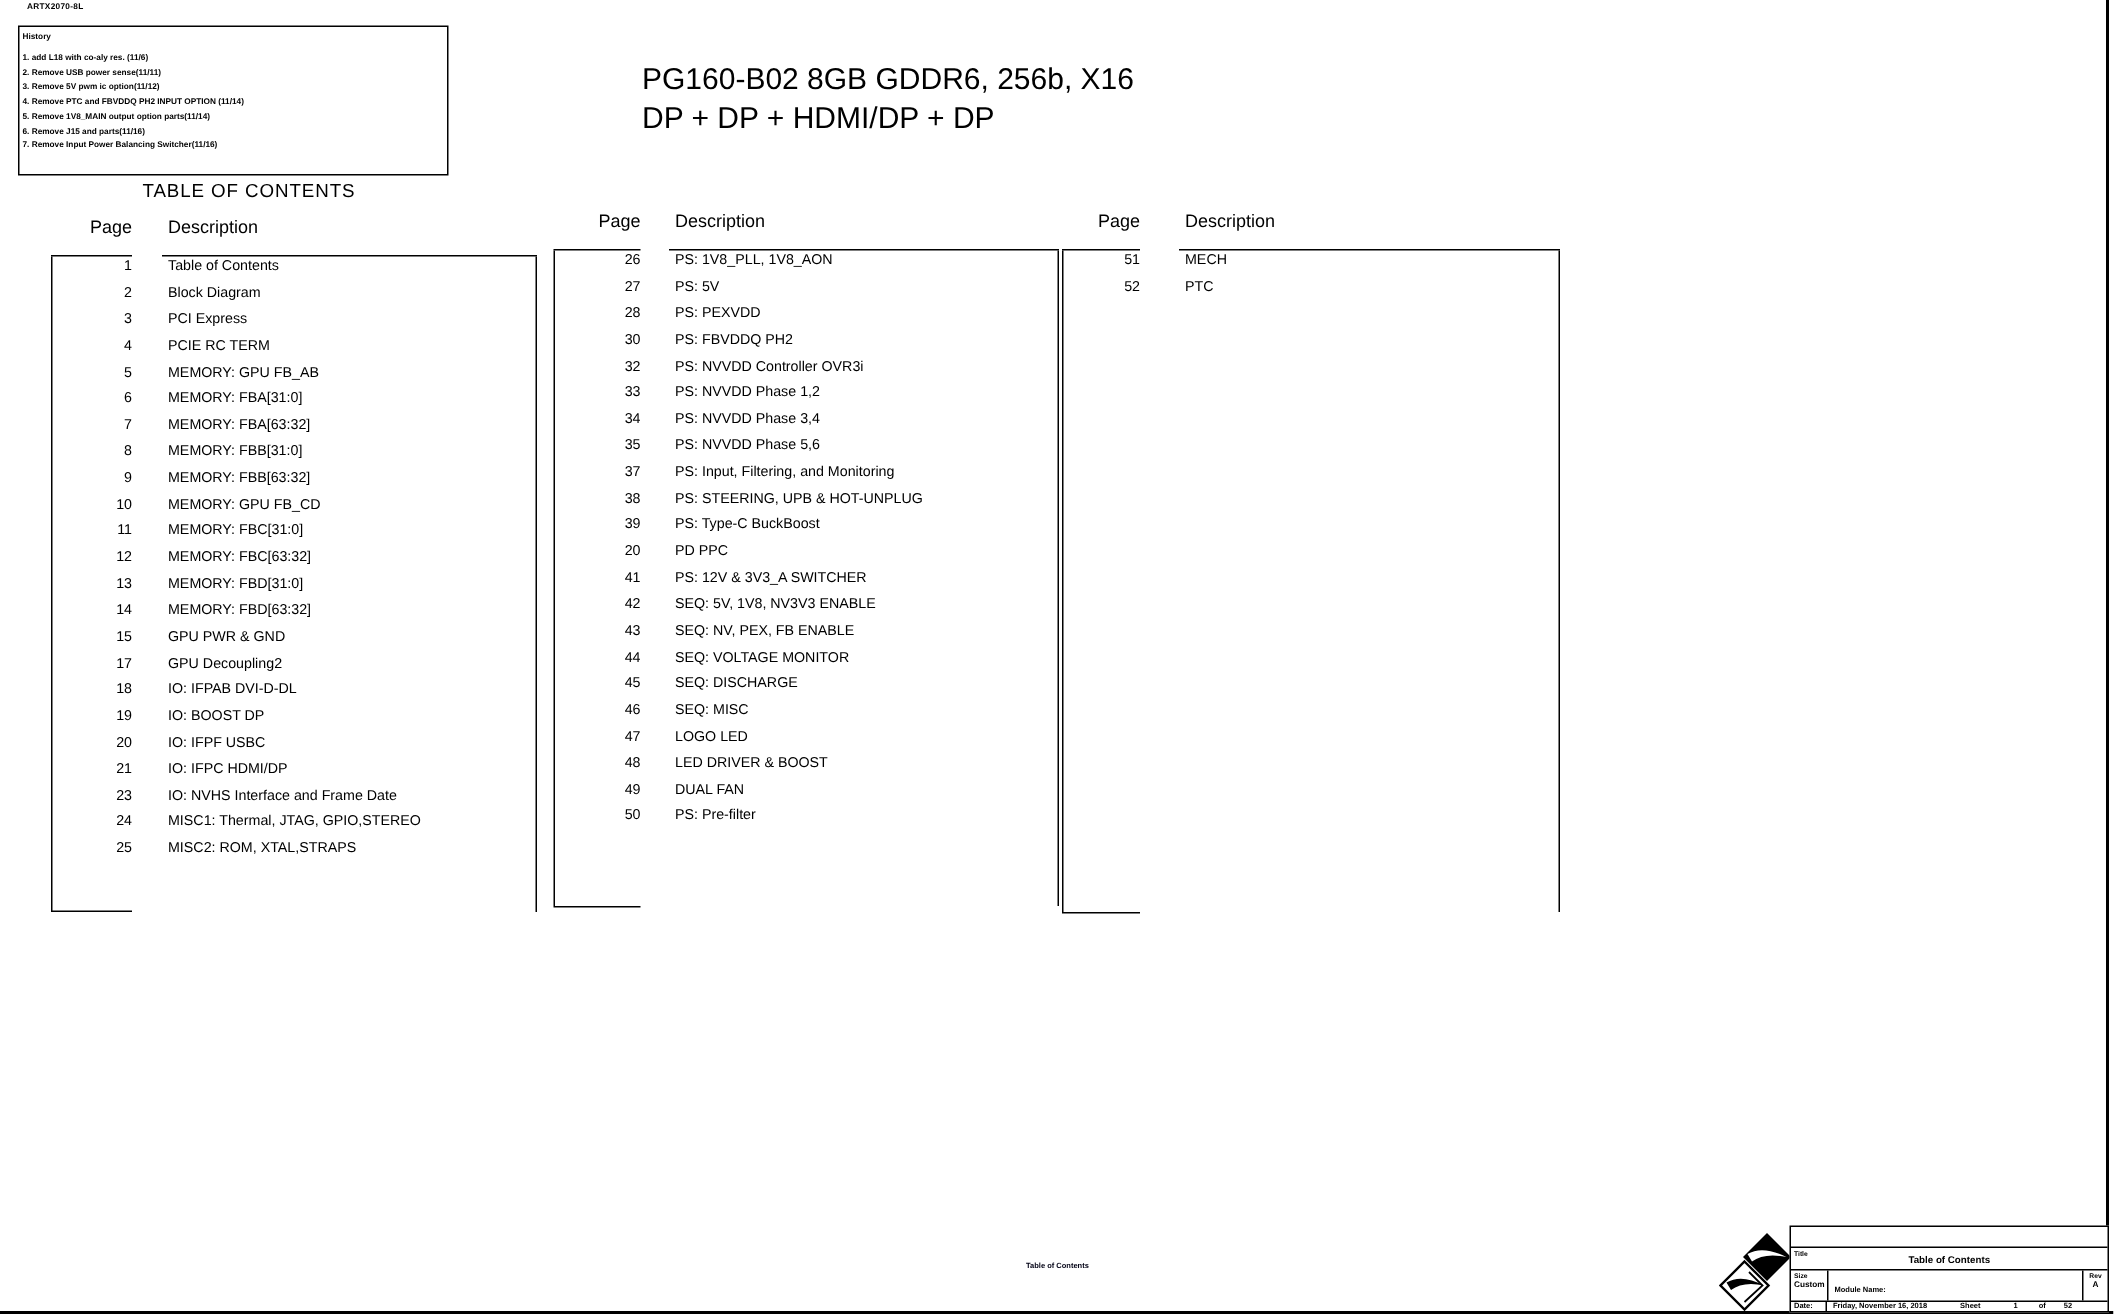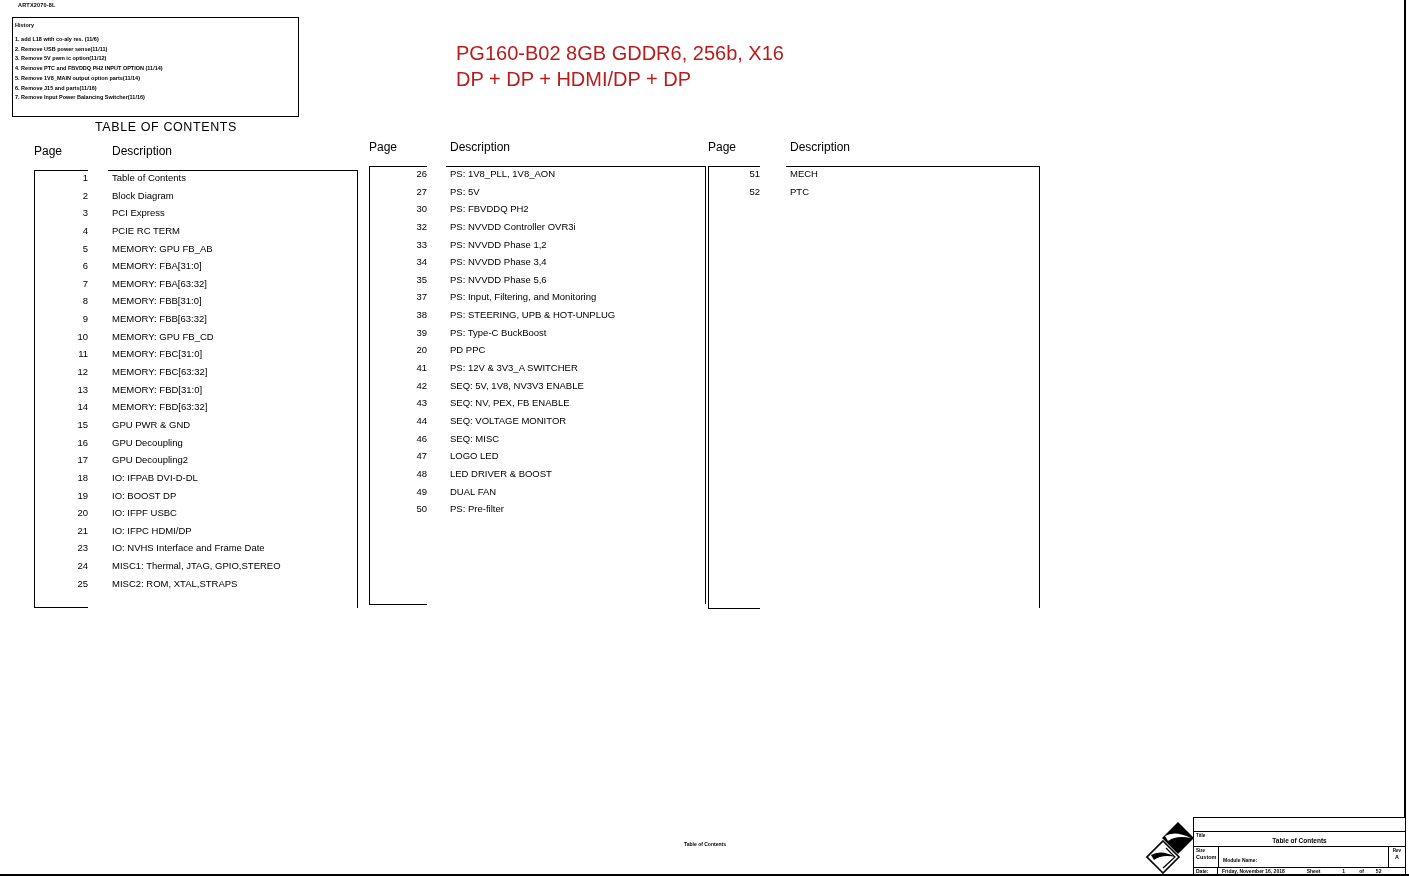--- a/index.html
+++ b/index.html
@@ -16,29 +16,29 @@
   
   .history-box{
     left:12px;top:17px;width:287px;height:100px;
     border:1px solid #000;box-sizing:border-box;
     padding:4px 2px 0 2px;
   }
   .history-title{font-size:5.5px;font-weight:bold;margin-bottom:7px;}
   .history-item{font-size:5.5px;font-weight:bold;line-height:9.7px;white-space:nowrap;}
 
   
-  .main-title{left:428px;top:40px;line-height:26px;font-size:20px;color:#b91c1c;margin-left:28px;}
+  .main-title{left:428px;top:40px;line-height:26px;font-size:20px;color:#000000;}
 
   
   .toc-heading{left:95px;top:120px;font-size:12.5px;letter-spacing:0.6px;}
 
   
   .toc-col{position:absolute;}
   .col-head{position:relative;height:31px;font-size:12px;}
-  .h-page{position:absolute;top:4px;width:var(--pagew);}
+  .h-page{position:absolute;top:4px;width:var(--pagew);text-align:right;}
   .h-desc{position:absolute;top:4px;left:var(--descx);}
   .rule{position:absolute;background:#000;height:1px;}
   .rule-page{left:0;top:30px;width:var(--pagew);}
   .rule-desc{top:30px;left:calc(var(--descx) - 4px);right:0;}
   .vline{position:absolute;width:1px;background:#000;}
   .v-left{left:0;top:31px;}
   .v-right{right:0;top:31px;}
   .bseg{position:absolute;left:0;width:var(--pagew);height:1px;background:#000;}
   .col-body{position:absolute;left:0;right:0;top:32px;}
   .toc-row{display:flex;height:17.65px;font-size:9.5px;white-space:nowrap;}
@@ -196,24 +196,20 @@
       <div class="toc-row">
         <span class="cell-page">14</span>
         <span class="cell-desc">MEMORY: FBD[63:32]</span>
       </div>
 
       <div class="toc-row">
         <span class="cell-page">15</span>
         <span class="cell-desc">GPU PWR &amp; GND</span>
       </div>
 
-      <div class="toc-row">
-        <span class="cell-page">16</span>
-        <span class="cell-desc">GPU Decoupling</span>
-      </div>
 
       <div class="toc-row">
         <span class="cell-page">17</span>
         <span class="cell-desc">GPU Decoupling2</span>
       </div>
 
       <div class="toc-row">
         <span class="cell-page">18</span>
         <span class="cell-desc">IO: IFPAB DVI-D-DL</span>
       </div>
@@ -266,20 +262,24 @@
       <div class="toc-row">
         <span class="cell-page">26</span>
         <span class="cell-desc">PS: 1V8_PLL, 1V8_AON</span>
       </div>
 
       <div class="toc-row">
         <span class="cell-page">27</span>
         <span class="cell-desc">PS: 5V</span>
       </div>
 
+      <div class="toc-row">
+        <span class="cell-page">28</span>
+        <span class="cell-desc">PS: PEXVDD</span>
+      </div>
 
 
       <div class="toc-row">
         <span class="cell-page">30</span>
         <span class="cell-desc">PS: FBVDDQ PH2</span>
       </div>
 
 
       <div class="toc-row">
         <span class="cell-page">32</span>
@@ -335,20 +335,24 @@
       <div class="toc-row">
         <span class="cell-page">43</span>
         <span class="cell-desc">SEQ: NV, PEX, FB ENABLE</span>
       </div>
 
       <div class="toc-row">
         <span class="cell-page">44</span>
         <span class="cell-desc">SEQ: VOLTAGE MONITOR</span>
       </div>
 
+      <div class="toc-row">
+        <span class="cell-page">45</span>
+        <span class="cell-desc">SEQ: DISCHARGE</span>
+      </div>
 
       <div class="toc-row">
         <span class="cell-page">46</span>
         <span class="cell-desc">SEQ: MISC</span>
       </div>
 
       <div class="toc-row">
         <span class="cell-page">47</span>
         <span class="cell-desc">LOGO LED</span>
       </div>

